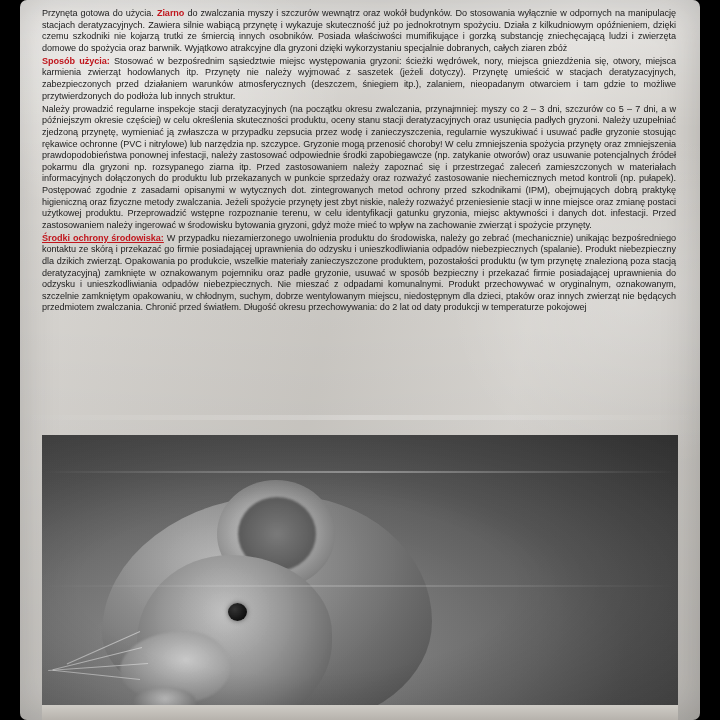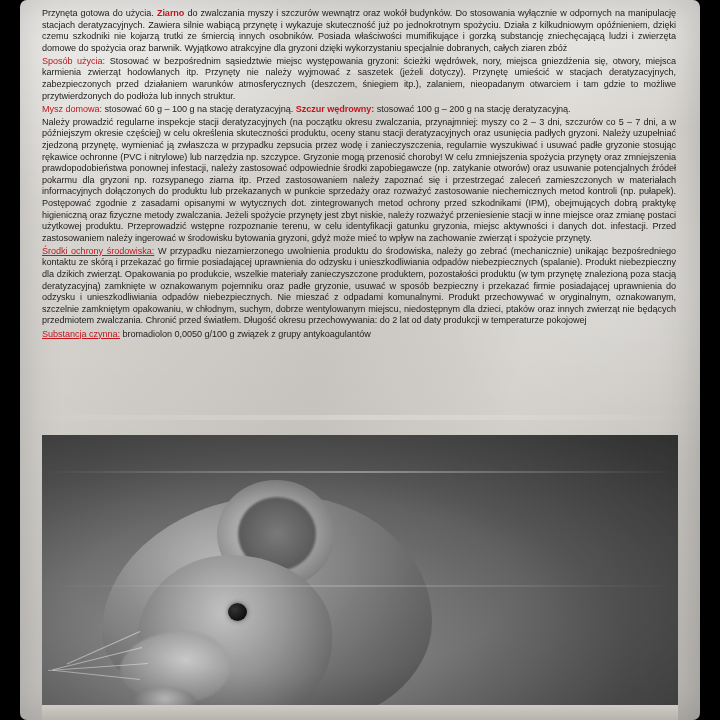--- a/index.html
+++ b/index.html
@@ -67,21 +67,21 @@
     color: #1c1c1c;
     text-align: justify;
     letter-spacing: -0.05px;
   }
   .para {
     margin: 0 0 1.5px 0;
     text-align: justify;
   }
   .hdr {
     color: #c0161d;
-    font-weight: normal;
+    font-weight: bold;
   }
   .hdr.underline {
     text-decoration: underline;
   }
   .inline-red {
     color: #c0161d;
     font-weight: bold;
   }
 
   .photo {
@@ -226,35 +226,29 @@
     <div class="text-block">
 
       <p class="para">
         <span>Przynęta gotowa do użycia. </span><span class="inline-red">Ziarno</span><span> do zwalczania myszy i szczurów wewnątrz oraz wokół budynków. Do stosowania wyłącznie w odpornych na manipulację stacjach deratyzacyjnych. Zawiera silnie wabiącą przynętę i wykazuje skuteczność już po jednokrotnym spożyciu. Działa z kilkudniowym opóźnieniem, dzięki czemu szkodniki nie kojarzą trutki ze śmiercią innych osobników. Posiada właściwości mumifikujące i gorzką substancję zniechęcającą ludzi i zwierzęta domowe do spożycia oraz barwnik. Wyjątkowo atrakcyjne dla gryzoni dzięki wykorzystaniu specjalnie dobranych, całych ziaren zbóż</span>
       </p>
 
       <p class="para">
         <span class="hdr">Sposób użycia:</span><span> Stosować w bezpośrednim sąsiedztwie miejsc występowania gryzoni: ścieżki wędrówek, nory, miejsca gniezdżenia się, otwory, miejsca karmienia zwierząt hodowlanych itp. Przynęty nie należy wyjmować z saszetek (jeżeli dotyczy). Przynętę umieścić w stacjach deratyzacyjnych, zabezpieczonych przed działaniem warunków atmosferycznych (deszczem, śniegiem itp.), zalaniem, nieopadanym otwarciem i tam gdzie to możliwe przytwierdzonych do podłoża lub innych struktur.</span>
       </p>
 
-      <p class="para">
-        <span class="hdr">Mysz domowa:</span><span> stosować 60 g – 100 g na stację deratyzacyjną. </span><span class="inline-red">Szczur wędrowny:</span><span> stosować 100 g – 200 g na stację deratyzacyjną.</span>
-      </p>
 
       <p class="para">
         <span>Należy prowadzić regularne inspekcje stacji deratyzacyjnych (na początku okresu zwalczania, przynajmniej: myszy co 2 – 3 dni, szczurów co 5 – 7 dni, a w późniejszym okresie częściej) w celu określenia skuteczności produktu, oceny stanu stacji deratyzacyjnych oraz usunięcia padłych gryzoni. Należy uzupełniać zjedzoną przynętę, wymieniać ją zwłaszcza w przypadku zepsucia przez wodę i zanieczyszczenia, regularnie wyszukiwać i usuwać padłe gryzonie stosując rękawice ochronne (PVC i nitrylowe) lub narzędzia np. szczypce. Gryzonie mogą przenosić choroby! W celu zmniejszenia spożycia przynęty oraz zmniejszenia prawdopodobieństwa ponownej infestacji, należy zastosować odpowiednie środki zapobiegawcze (np. zatykanie otworów) oraz usuwanie potencjalnych źródeł pokarmu dla gryzoni np. rozsypanego ziarna itp. Przed zastosowaniem należy zapoznać się i przestrzegać zaleceń zamieszczonych w materiałach informacyjnych dołączonych do produktu lub przekazanych w punkcie sprzedaży oraz rozważyć zastosowanie niechemicznych metod kontroli (np. pułapek). Postępować zgodnie z zasadami opisanymi w wytycznych dot. zintegrowanych metod ochrony przed szkodnikami (IPM), obejmujących dobrą praktykę higieniczną oraz fizyczne metody zwalczania. Jeżeli spożycie przynęty jest zbyt niskie, należy rozważyć przeniesienie stacji w inne miejsce oraz zmianę postaci użytkowej produktu. Przeprowadzić wstępne rozpoznanie terenu, w celu identyfikacji gatunku gryzonia, miejsc aktywności i danych dot. infestacji. Przed zastosowaniem należy ingerować w środowisku bytowania gryzoni, gdyż może mieć to wpływ na zachowanie zwierząt i spożycie przynęty.</span>
       </p>
 
       <p class="para">
         <span class="hdr underline">Środki ochrony środowiska:</span><span> W przypadku niezamierzonego uwolnienia produktu do środowiska, należy go zebrać (mechanicznie) unikając bezpośredniego kontaktu ze skórą i przekazać go firmie posiadającej uprawnienia do odzysku i unieszkodliwiania odpadów niebezpiecznych (spalanie). Produkt niebezpieczny dla dzikich zwierząt. Opakowania po produkcie, wszelkie materiały zanieczyszczone produktem, pozostałości produktu (w tym przynętę znalezioną poza stacją deratyzacyjną) zamknięte w oznakowanym pojemniku oraz padłe gryzonie, usuwać w sposób bezpieczny i przekazać firmie posiadającej uprawnienia do odzysku i unieszkodliwiania odpadów niebezpiecznych. Nie mieszać z odpadami komunalnymi. Produkt przechowywać w oryginalnym, oznakowanym, szczelnie zamkniętym opakowaniu, w chłodnym, suchym, dobrze wentylowanym miejscu, niedostępnym dla dzieci, ptaków oraz innych zwierząt nie będących przedmiotem zwalczania. Chronić przed światłem. Długość okresu przechowywania: do 2 lat od daty produkcji w temperaturze pokojowej</span>
       </p>
 
-      <p class="para">
-        <span class="hdr underline">Substancja czynna:</span><span> bromadiolon 0,0050 g/100 g związek z grupy antykoagulantów</span>
-      </p>
 
     </div>
 
     <div class="photo">
       <div class="photo-bg"></div>
       <div class="mouse-body"></div>
       <div class="mouse-ear"></div>
       <div class="mouse-ear-inner"></div>
       <div class="mouse-head"></div>
       <div class="mouse-snout"></div>

